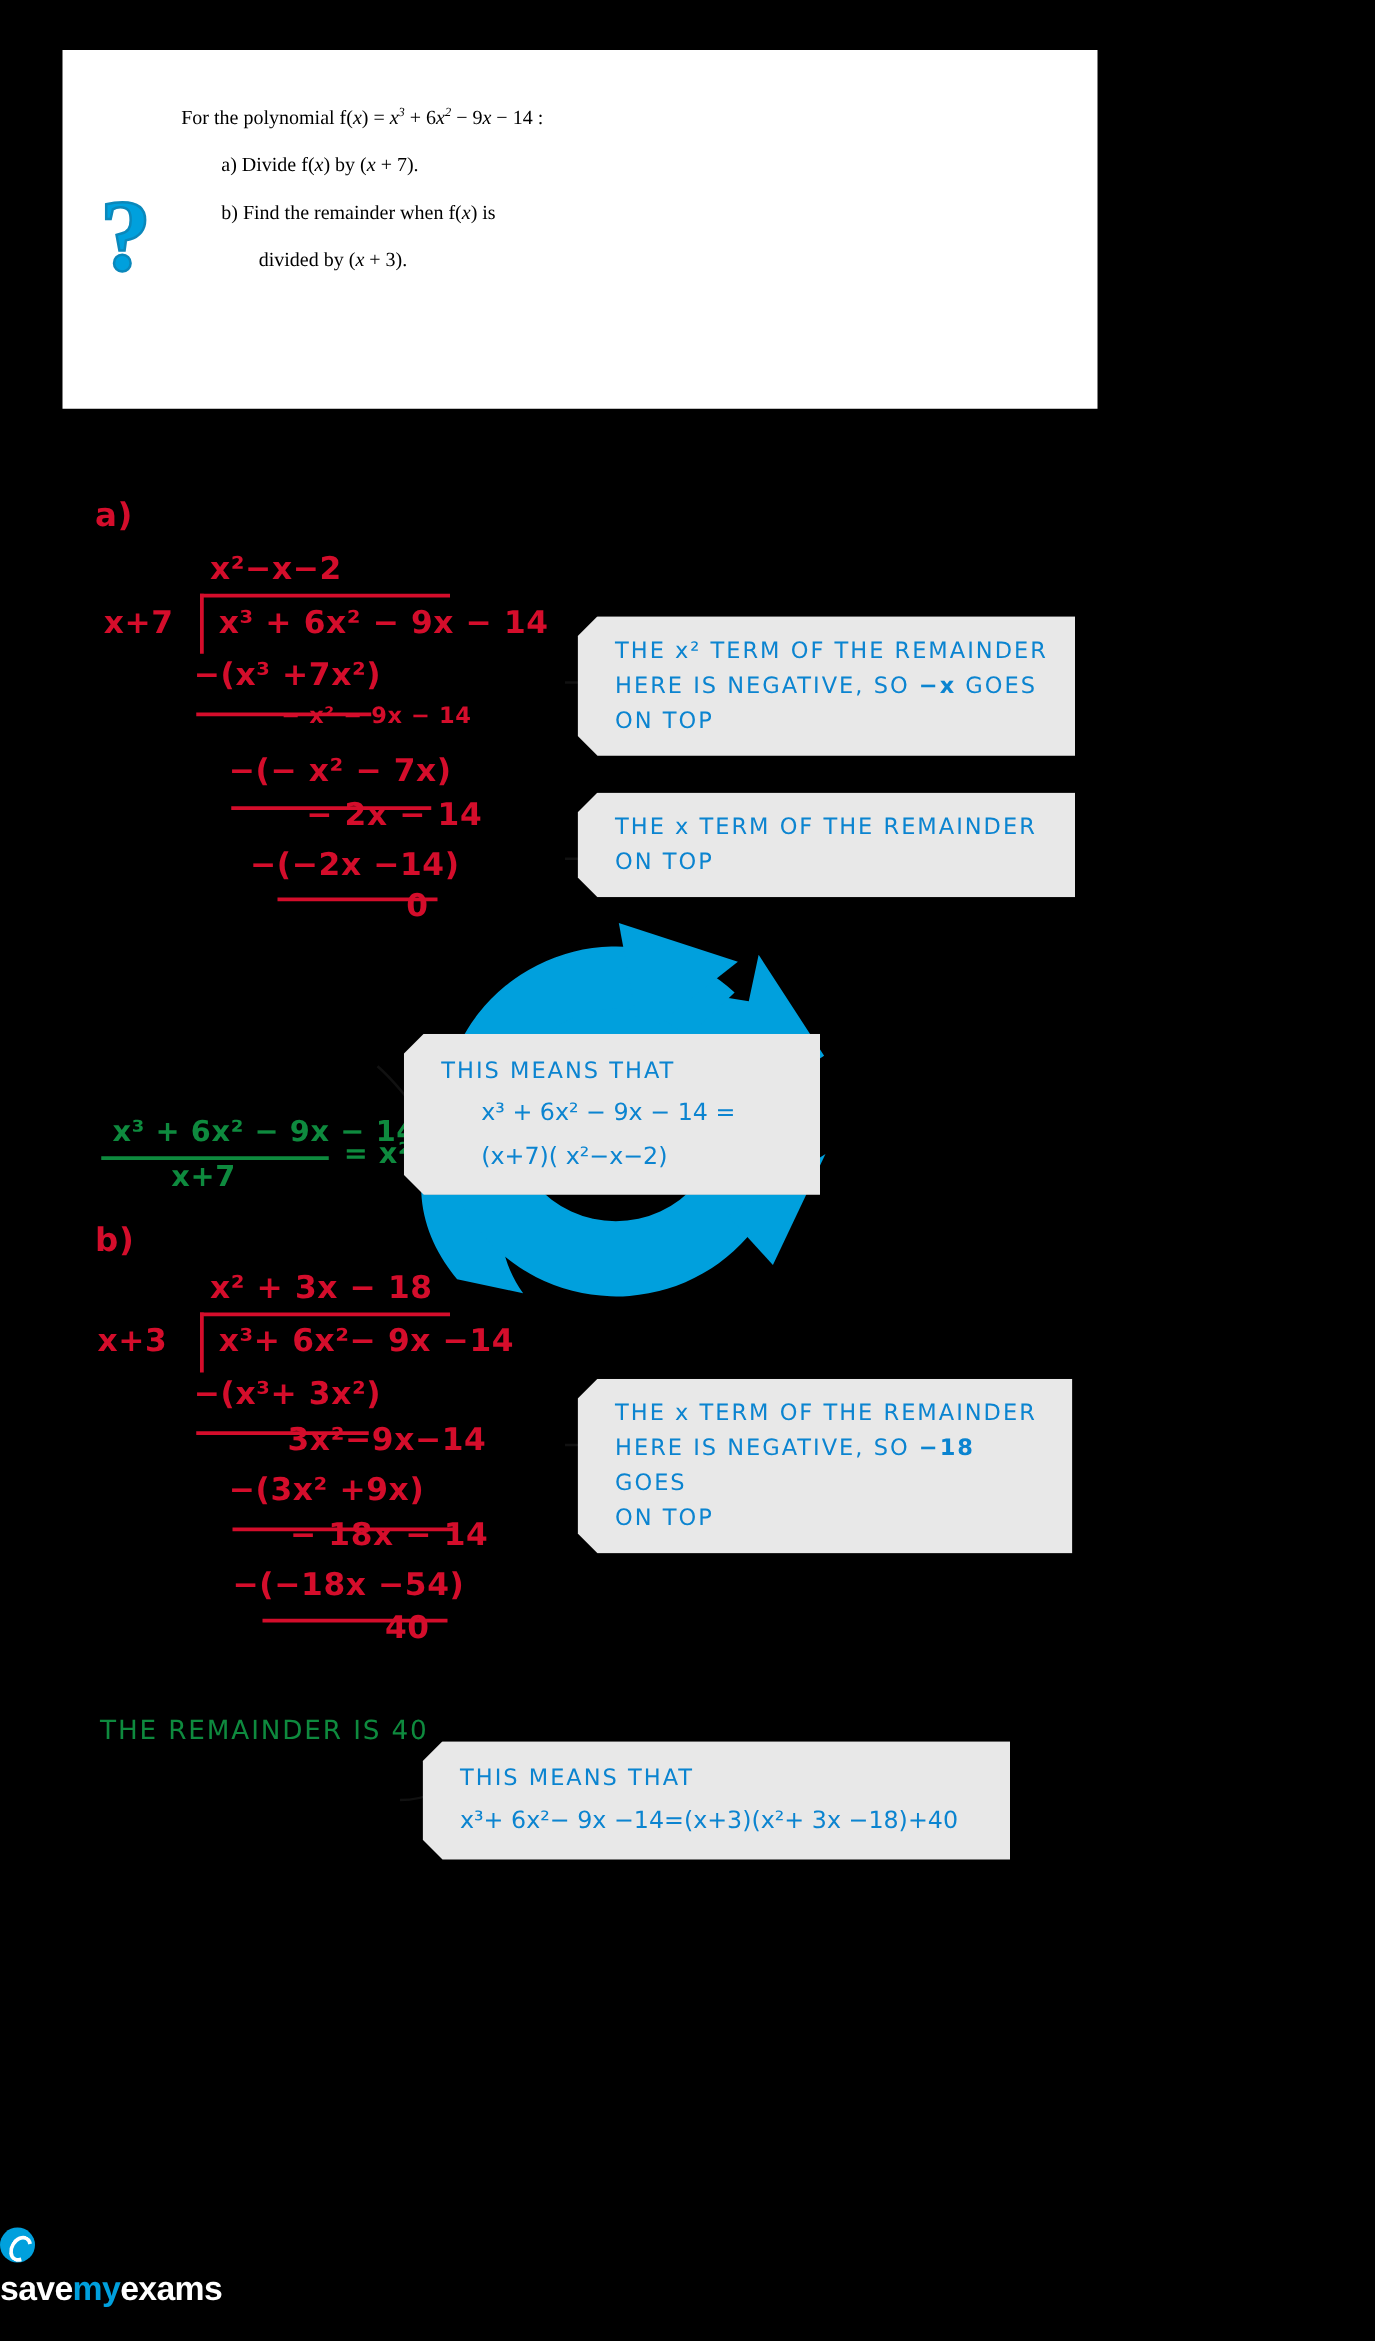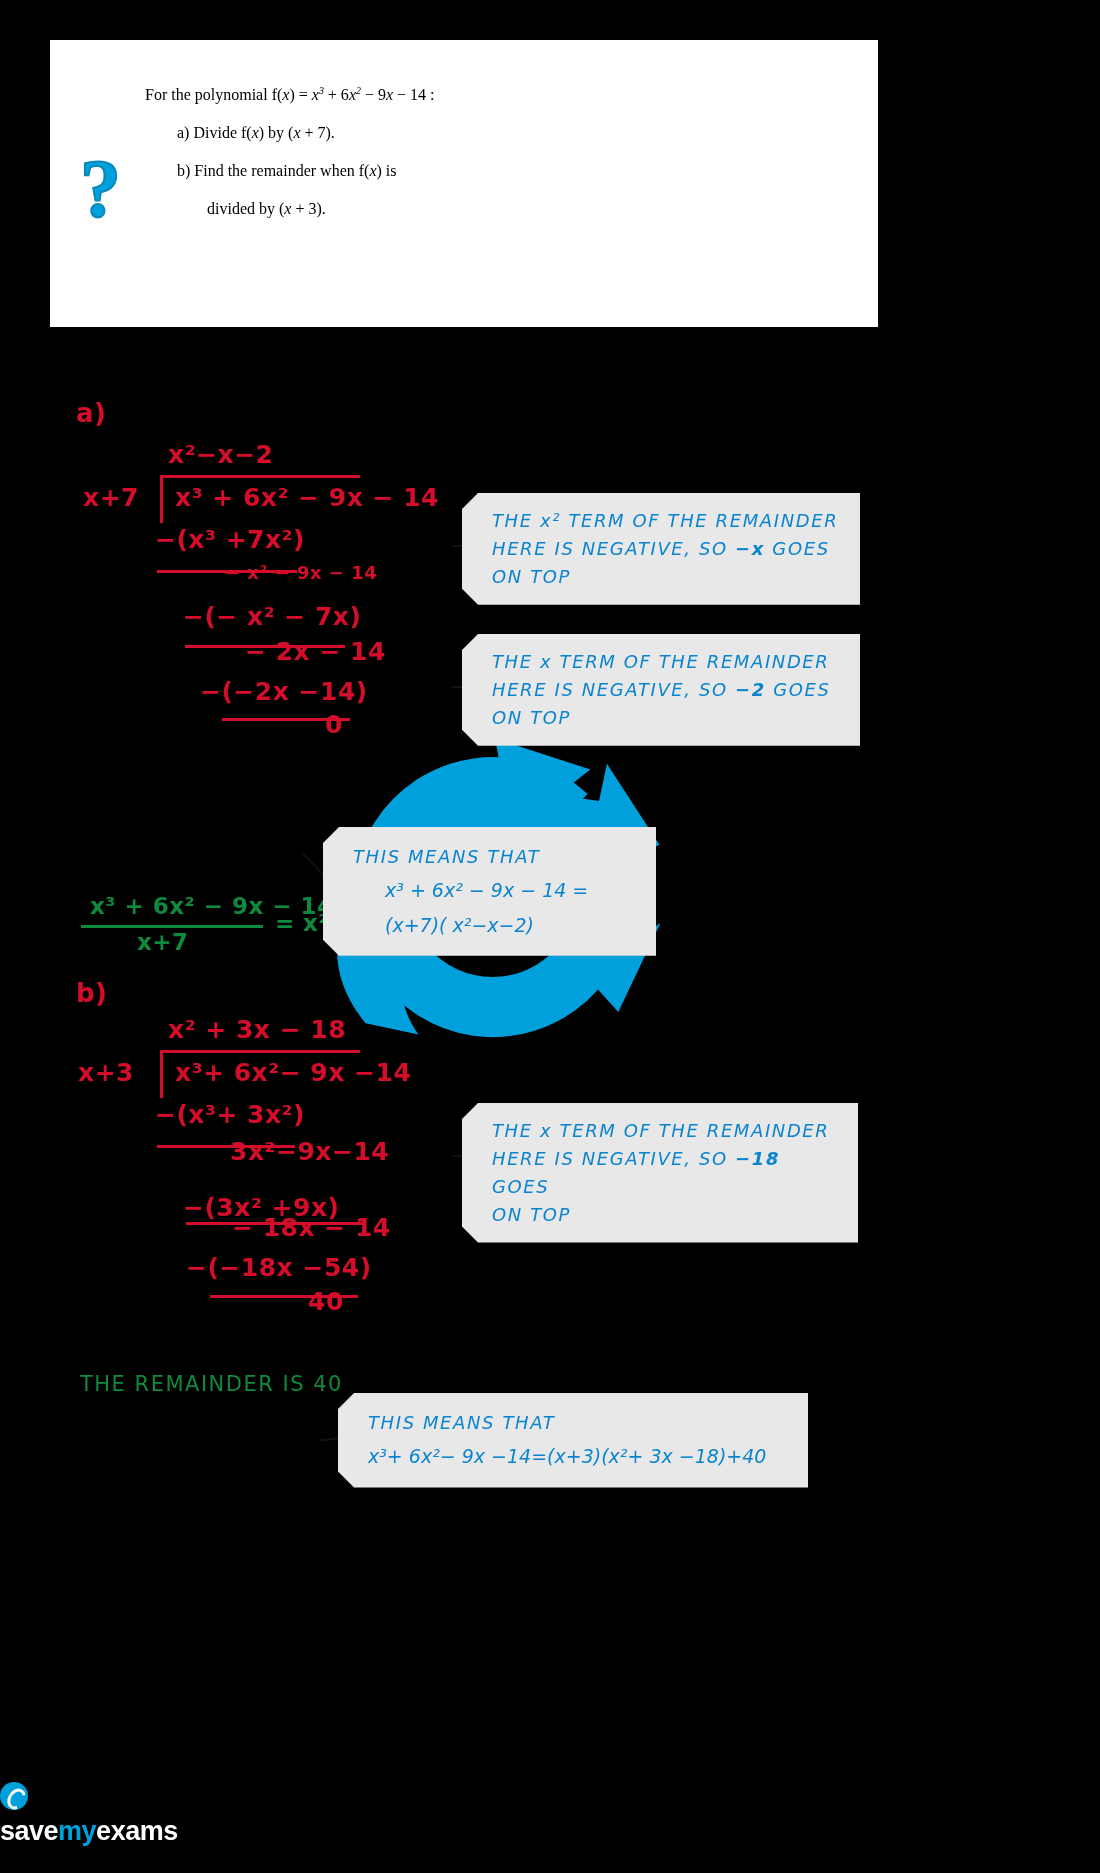--- a/index.html
+++ b/index.html
@@ -82,21 +82,21 @@
     color: #0b84d0;
     font-family: "DejaVu Sans", sans-serif;
     font-size: 18px;
     letter-spacing: 1.6px;
     line-height: 1.55;
     padding: 14px 18px 14px 30px;
     clip-path: polygon(16px 0, 100% 0, 100% 100%, 16px 100%, 0 calc(100% - 16px), 0 16px);
     box-shadow: 3px 3px 6px rgba(0,0,0,0.35);
   }
   .callout .hl { font-weight: bold; }
-  .calloutline { display: block; font-style: italic; }
+  .calloutline { display: block; }
   .tagdot {
     position: absolute;
     width: 9px; height: 9px;
     border: 2px solid #111;
     border-radius: 50%;
     background: #e8e8e8;
   }
   .tagstem {
     position: absolute;
     height: 2px;
@@ -214,21 +214,20 @@
   <div class="callout" style="left:462px; top:493px; width:398px;">
     <span class="calloutline">THE  x²  TERM  OF  THE  REMAINDER</span>
     <span class="calloutline"><span>HERE  IS  NEGATIVE,  SO  </span><span class="hl">−x</span><span>  GOES</span></span>
     <span class="calloutline">ON  TOP</span>
   </div>
 
   <div class="tagstem" style="left:452px; top:686px; width:22px;"></div>
   <div class="tagdot" style="left:470px; top:681px;"></div>
   <div class="callout" style="left:462px; top:634px; width:398px;">
     <span class="calloutline">THE  x  TERM  OF  THE  REMAINDER</span>
-    <span class="calloutline"><span>HERE  IS  NEGATIVE,  SO  </span><span class="hl">−2</span><span>  GOES</span></span>
     <span class="calloutline">ON  TOP</span>
   </div>
 
   <svg class="abs" style="left:300px; top:845px; width:40px; height:50px;">
     <path d="M 2 8 C 16 20 26 34 34 44" stroke="#111" stroke-width="2" fill="none"></path>
   </svg>
   <div class="tagdot" style="left:331px; top:884px;"></div>
   <div class="callout" style="left:323px; top:827px; width:333px; line-height:1.8;">
     <span class="calloutline">THIS   MEANS   THAT</span>
     <span class="calloutline hand" style="letter-spacing:0; font-size:19px; font-weight:normal;margin-left:32px;">x³ + 6x² − 9x − 14 = (x+7)( x²−x−2)</span>
@@ -243,21 +242,21 @@
   <div class="rule" style="left:160px; top:1050px; width:200px;"></div>
   <div class="vrule" style="left:160px; top:1050px; height:48px;"></div>
 
   <div class="abs hand red" style="left:175px; top:1058px; font-size:25px;">x³+ 6x²− 9x −14</div>
 
   <div class="abs hand red" style="left:155px; top:1100px; font-size:25px;">−(x³+ 3x²)</div>
   <div class="rule" style="left:157px; top:1145px; width:138px;"></div>
 
   <div class="abs hand red" style="left:230px; top:1137px; font-size:25px;">3x²−9x−14</div>
 
-  <div class="abs hand red" style="left:183px; top:1177px; font-size:25px;margin-top:16px;">−(3x² +9x)</div>
+  <div class="abs hand red" style="left:183px; top:1177px; font-size:25px;">−(3x² +9x)</div>
   <div class="rule" style="left:186px; top:1222px; width:180px;"></div>
 
   <div class="abs hand red" style="left:232px; top:1213px; font-size:25px;">− 18x − 14</div>
 
   <div class="abs hand red" style="left:186px; top:1253px; font-size:25px;">−(−18x −54)</div>
   <div class="rule" style="left:210px; top:1295px; width:148px;"></div>
 
   <div class="abs hand red" style="left:308px; top:1287px; font-size:25px;">40</div>
 
   <div class="abs hand green" style="left:80px; top:1372px; font-size:21px; letter-spacing:1.5px; font-weight:normal;">THE  REMAINDER  IS  40</div>

